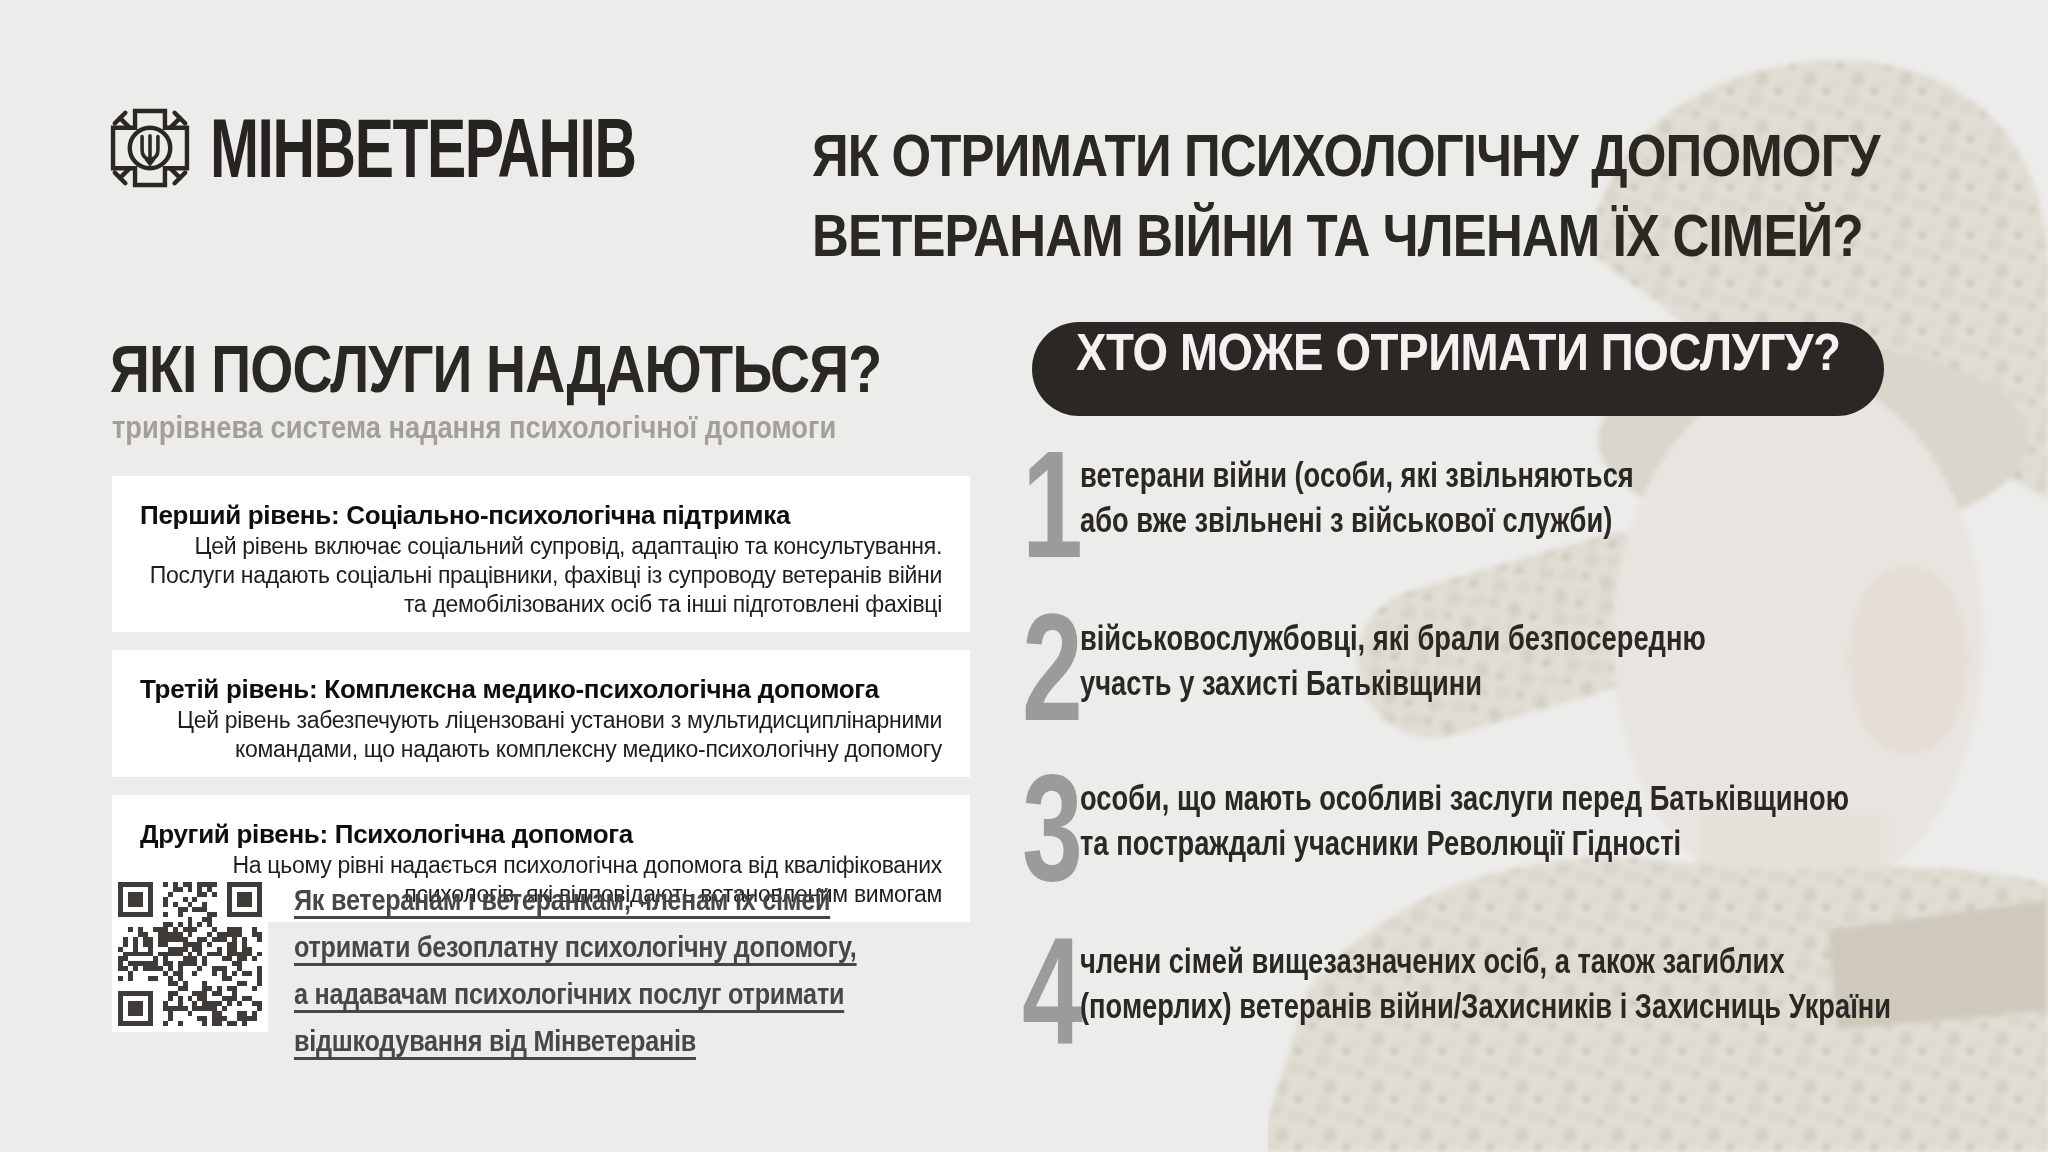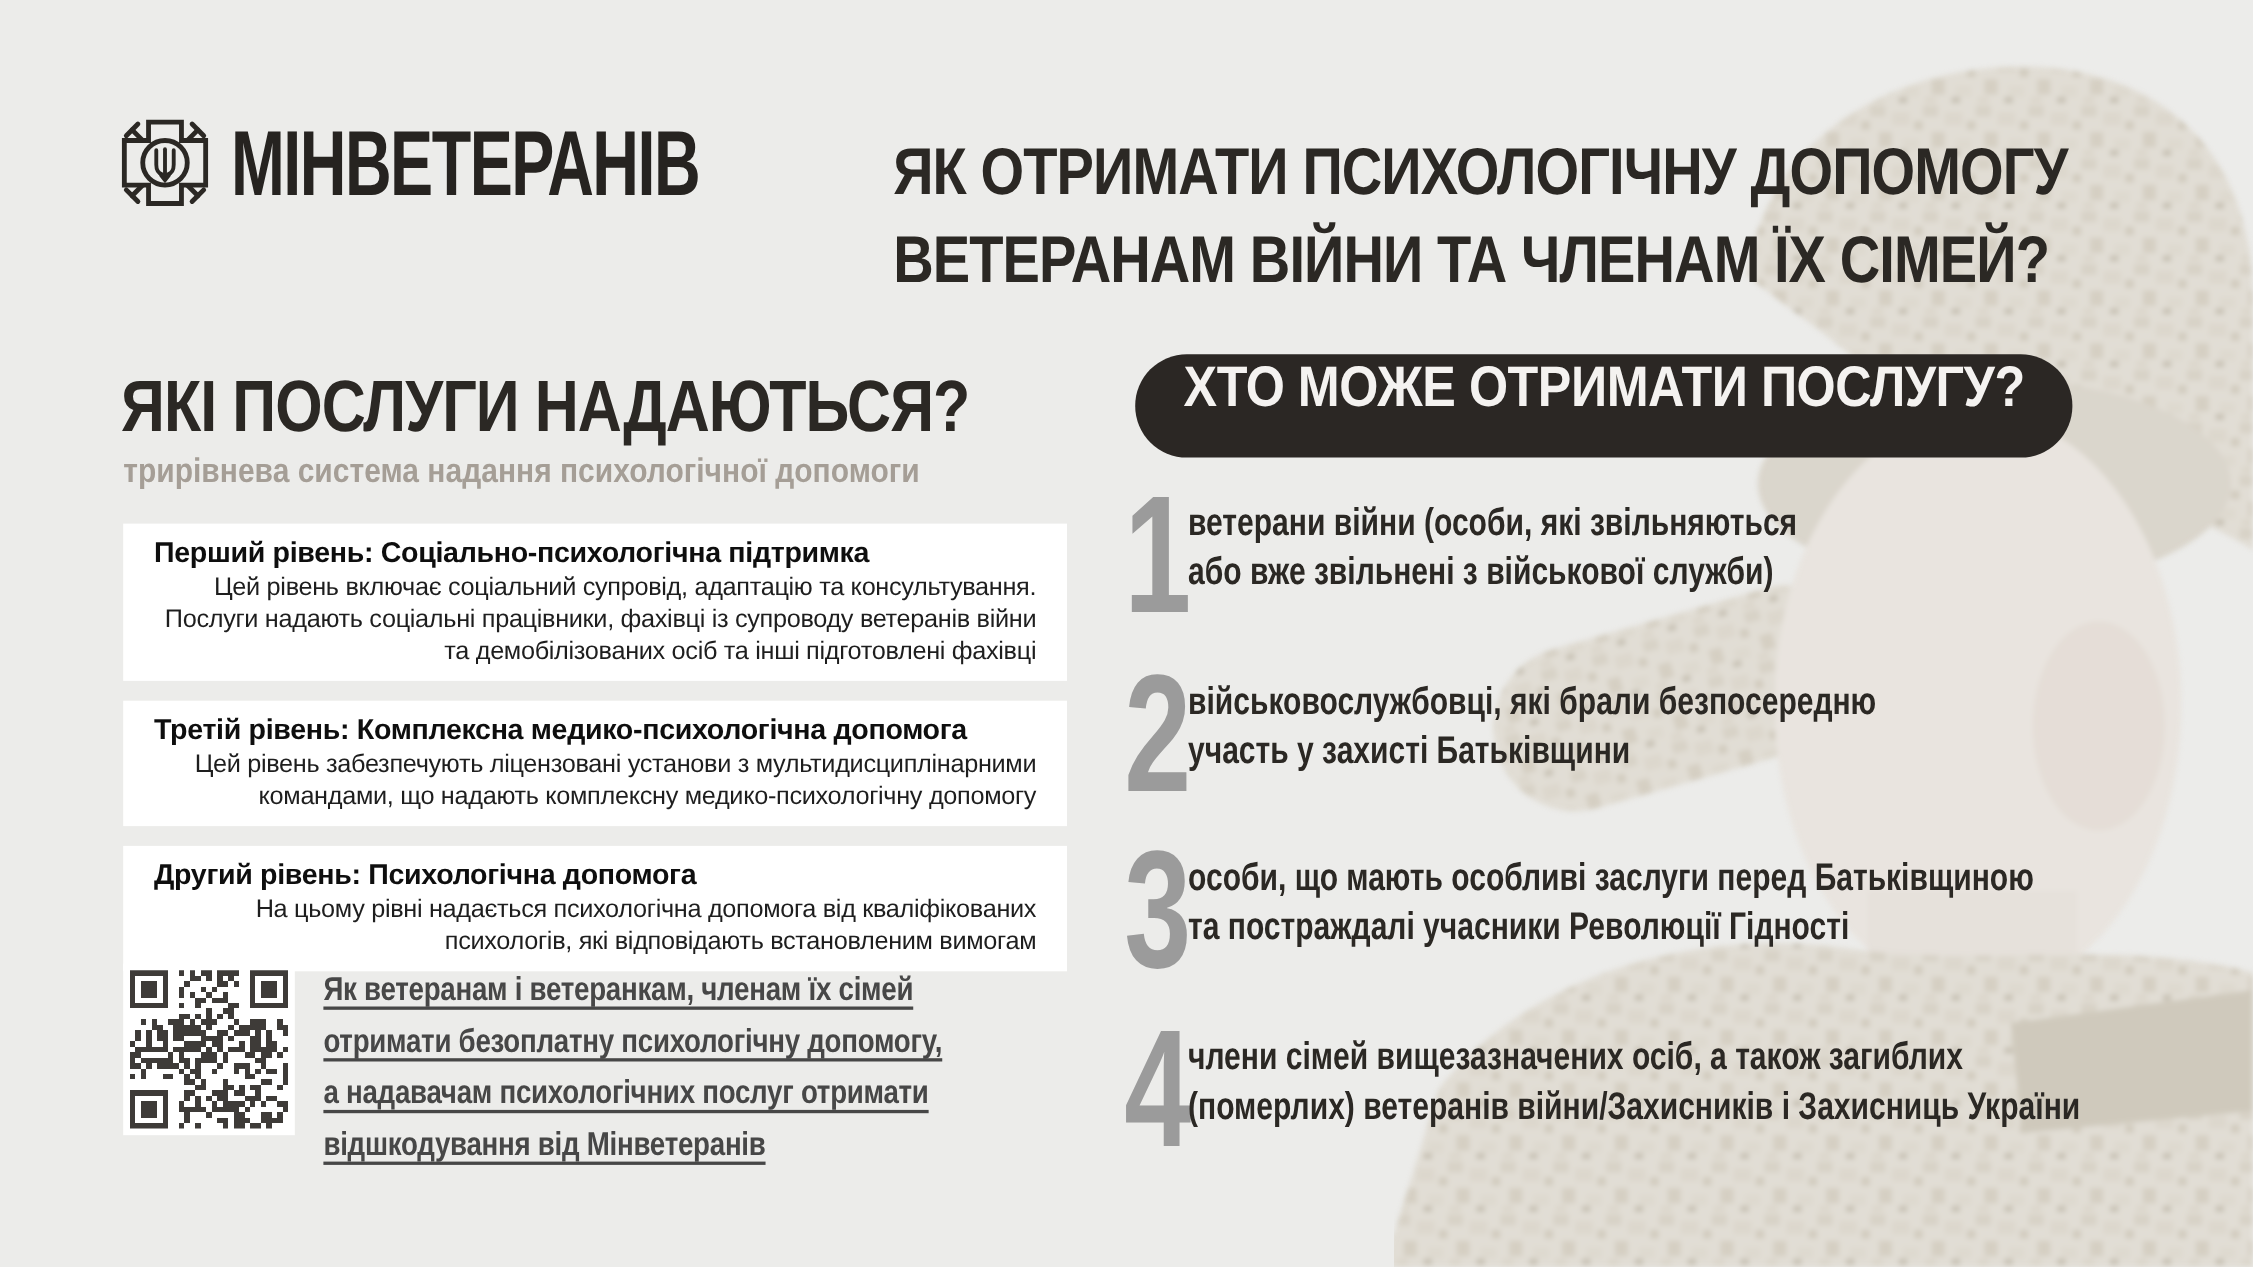--- a/index.html
+++ b/index.html
@@ -24,21 +24,21 @@
   
   .svc-heading{
     position:absolute;left:110px;top:334px;font-size:66px;font-weight:800;letter-spacing:-1px;
     color:#2B2824;transform:scaleX(.84);transform-origin:left top;white-space:nowrap;line-height:70px;
   }
   .svc-sub{
     position:absolute;left:112px;top:410px;font-size:31px;font-weight:700;color:#A59E96;
     transform:scaleX(.88);transform-origin:left top;white-space:nowrap;
   }
   .cards{position:absolute;left:112px;top:476px;width:858px;display:flex;flex-direction:column;gap:18px;}
-  .card{background:#FFFFFF;padding:10px 28px 13px 28px;box-sizing:border-box;}
+  .card{background:#FFFFFF;padding:23px 28px 13px 28px;box-sizing:border-box;}
   .card-title{font-size:26px;font-weight:700;line-height:33px;color:#0E0E0E;letter-spacing:-.3px;}
   .card-body{font-size:23px;font-weight:400;line-height:29px;color:#1E1E1E;letter-spacing:-.3px;text-align:right;}
   
   .qr-row{position:absolute;left:112px;top:876px;display:flex;gap:26px;align-items:flex-start;justify-content:space-between;}
   .qr-box{width:156px;height:156px;background:#FFFFFF;padding:6px;box-sizing:border-box;}
   .qr-box svg{width:100%;height:100%;display:block;fill:#3E3B38;}
   .qr-link{
     width:690px;font-size:30px;font-weight:700;line-height:47px;color:#474747;
     text-decoration:underline;text-underline-offset:6px;letter-spacing:-.3px;
     transform:scaleX(.84);transform-origin:left top;cursor:pointer;

